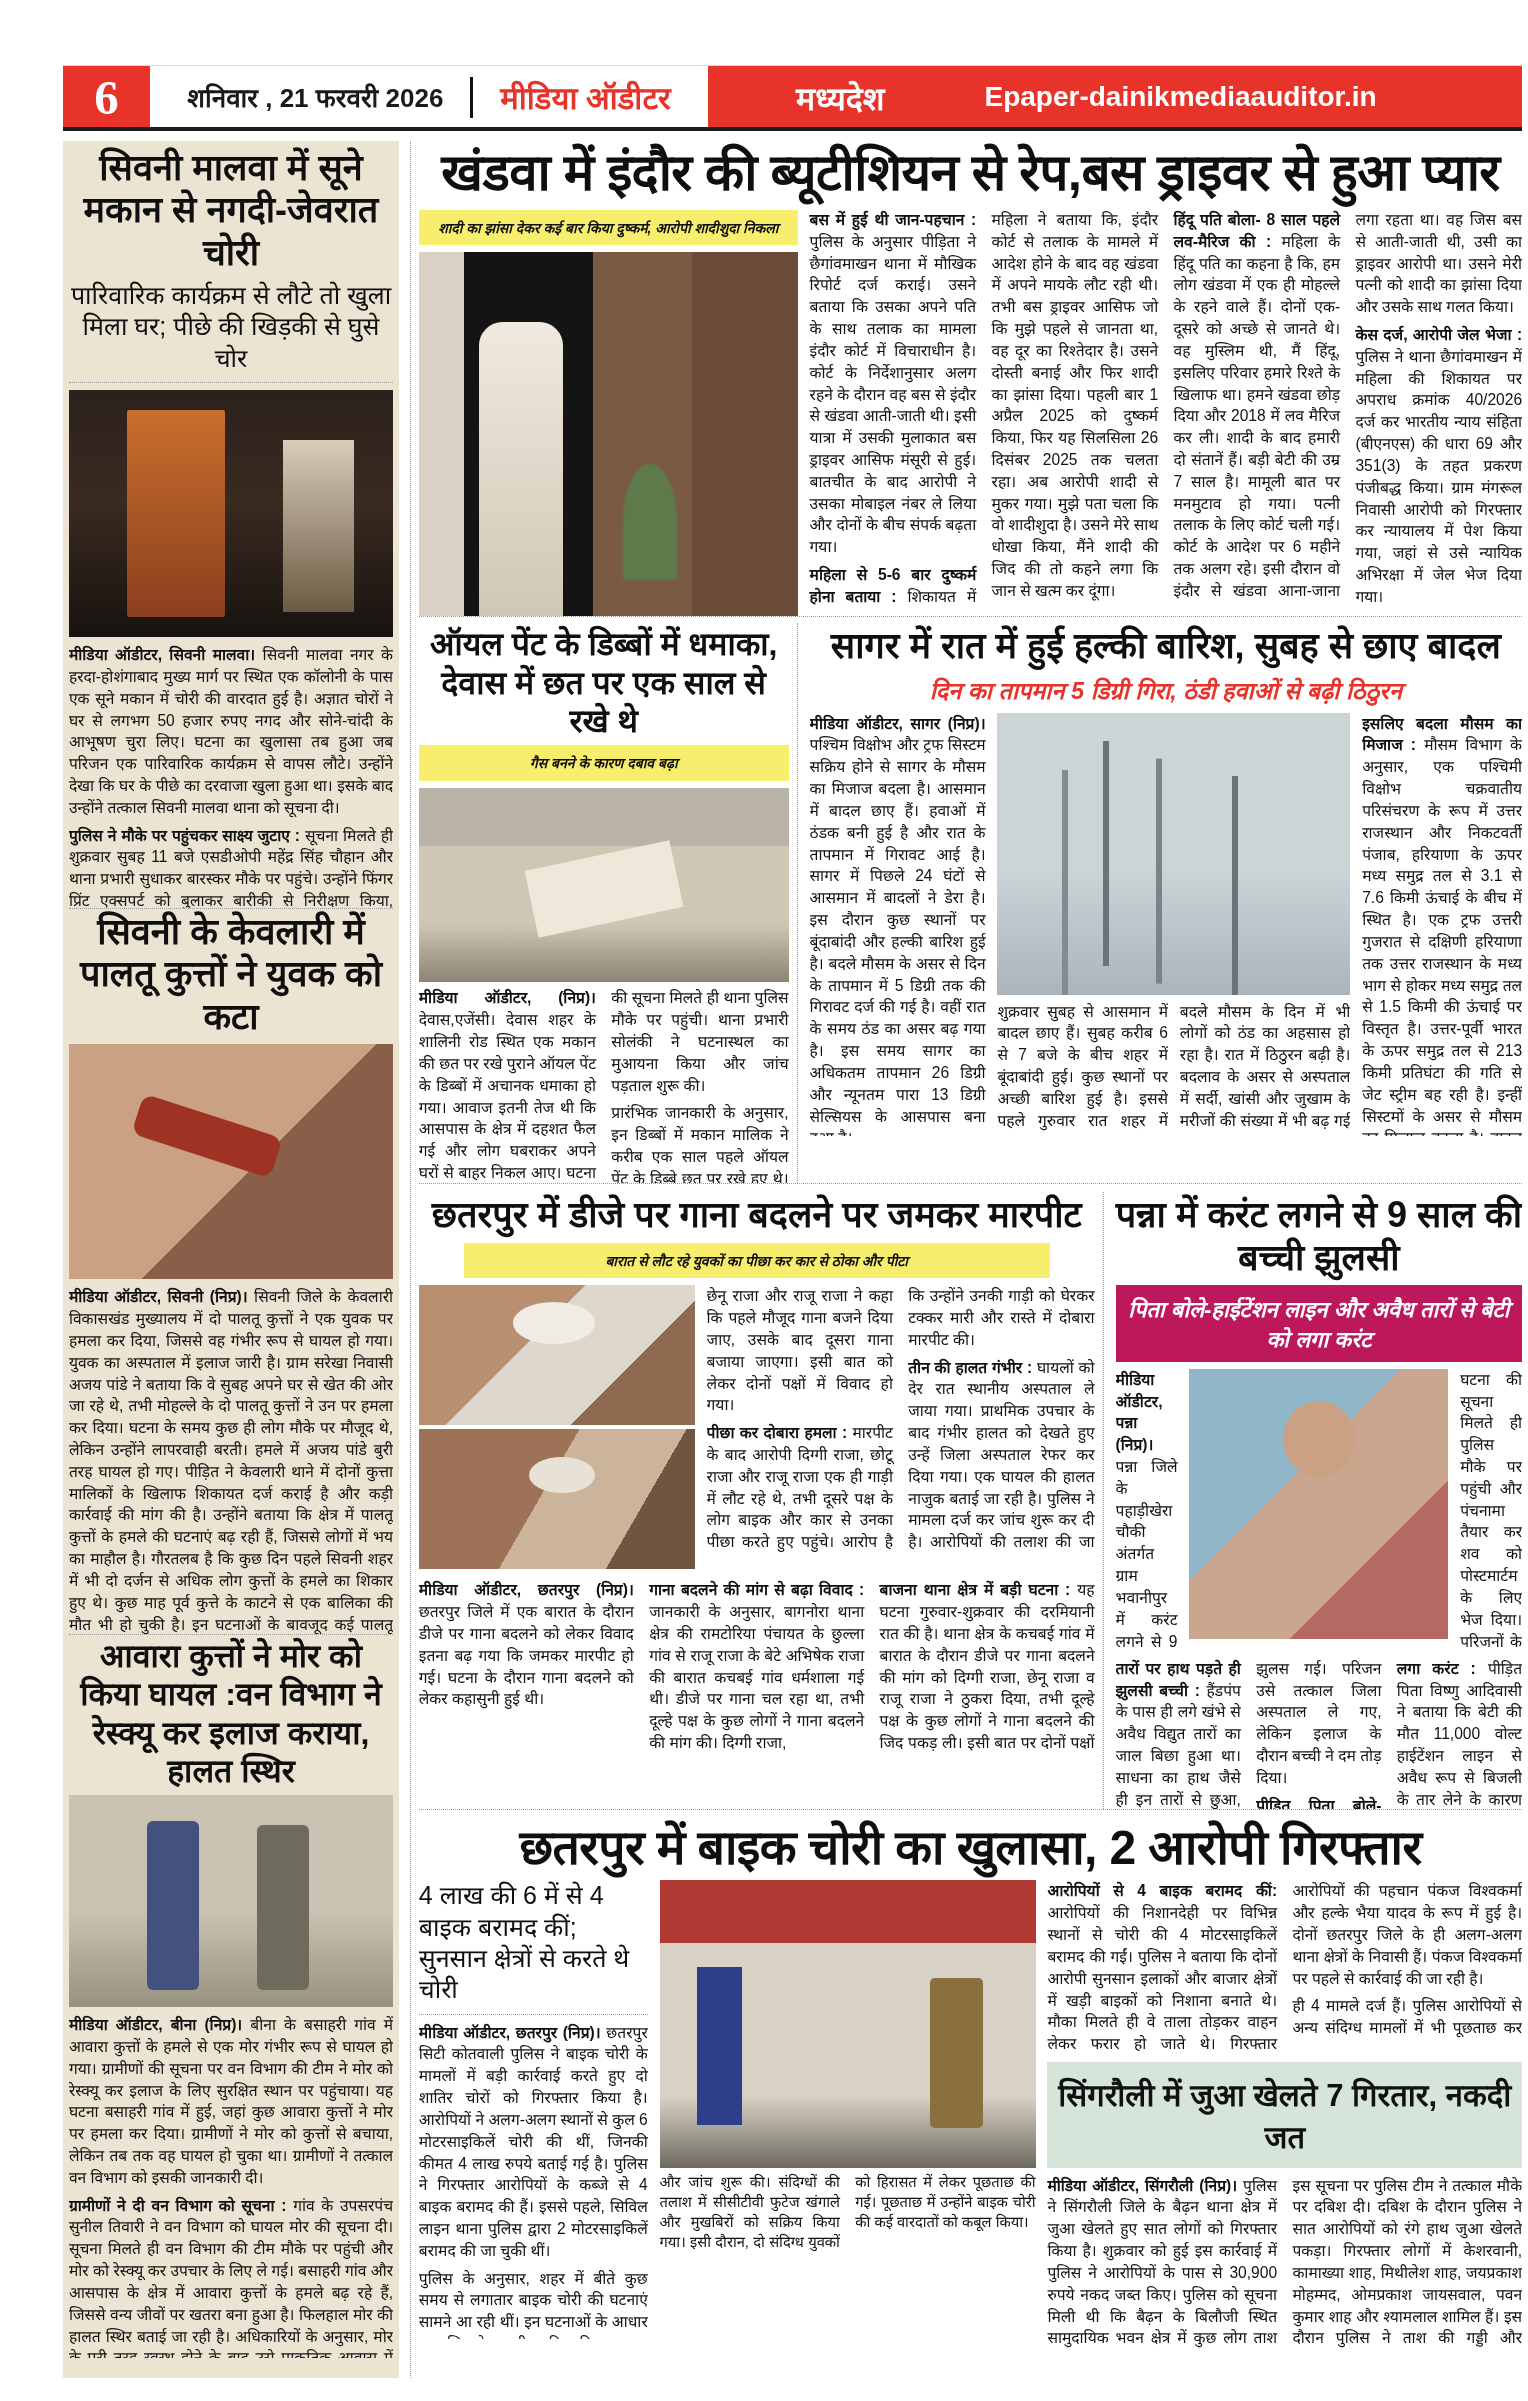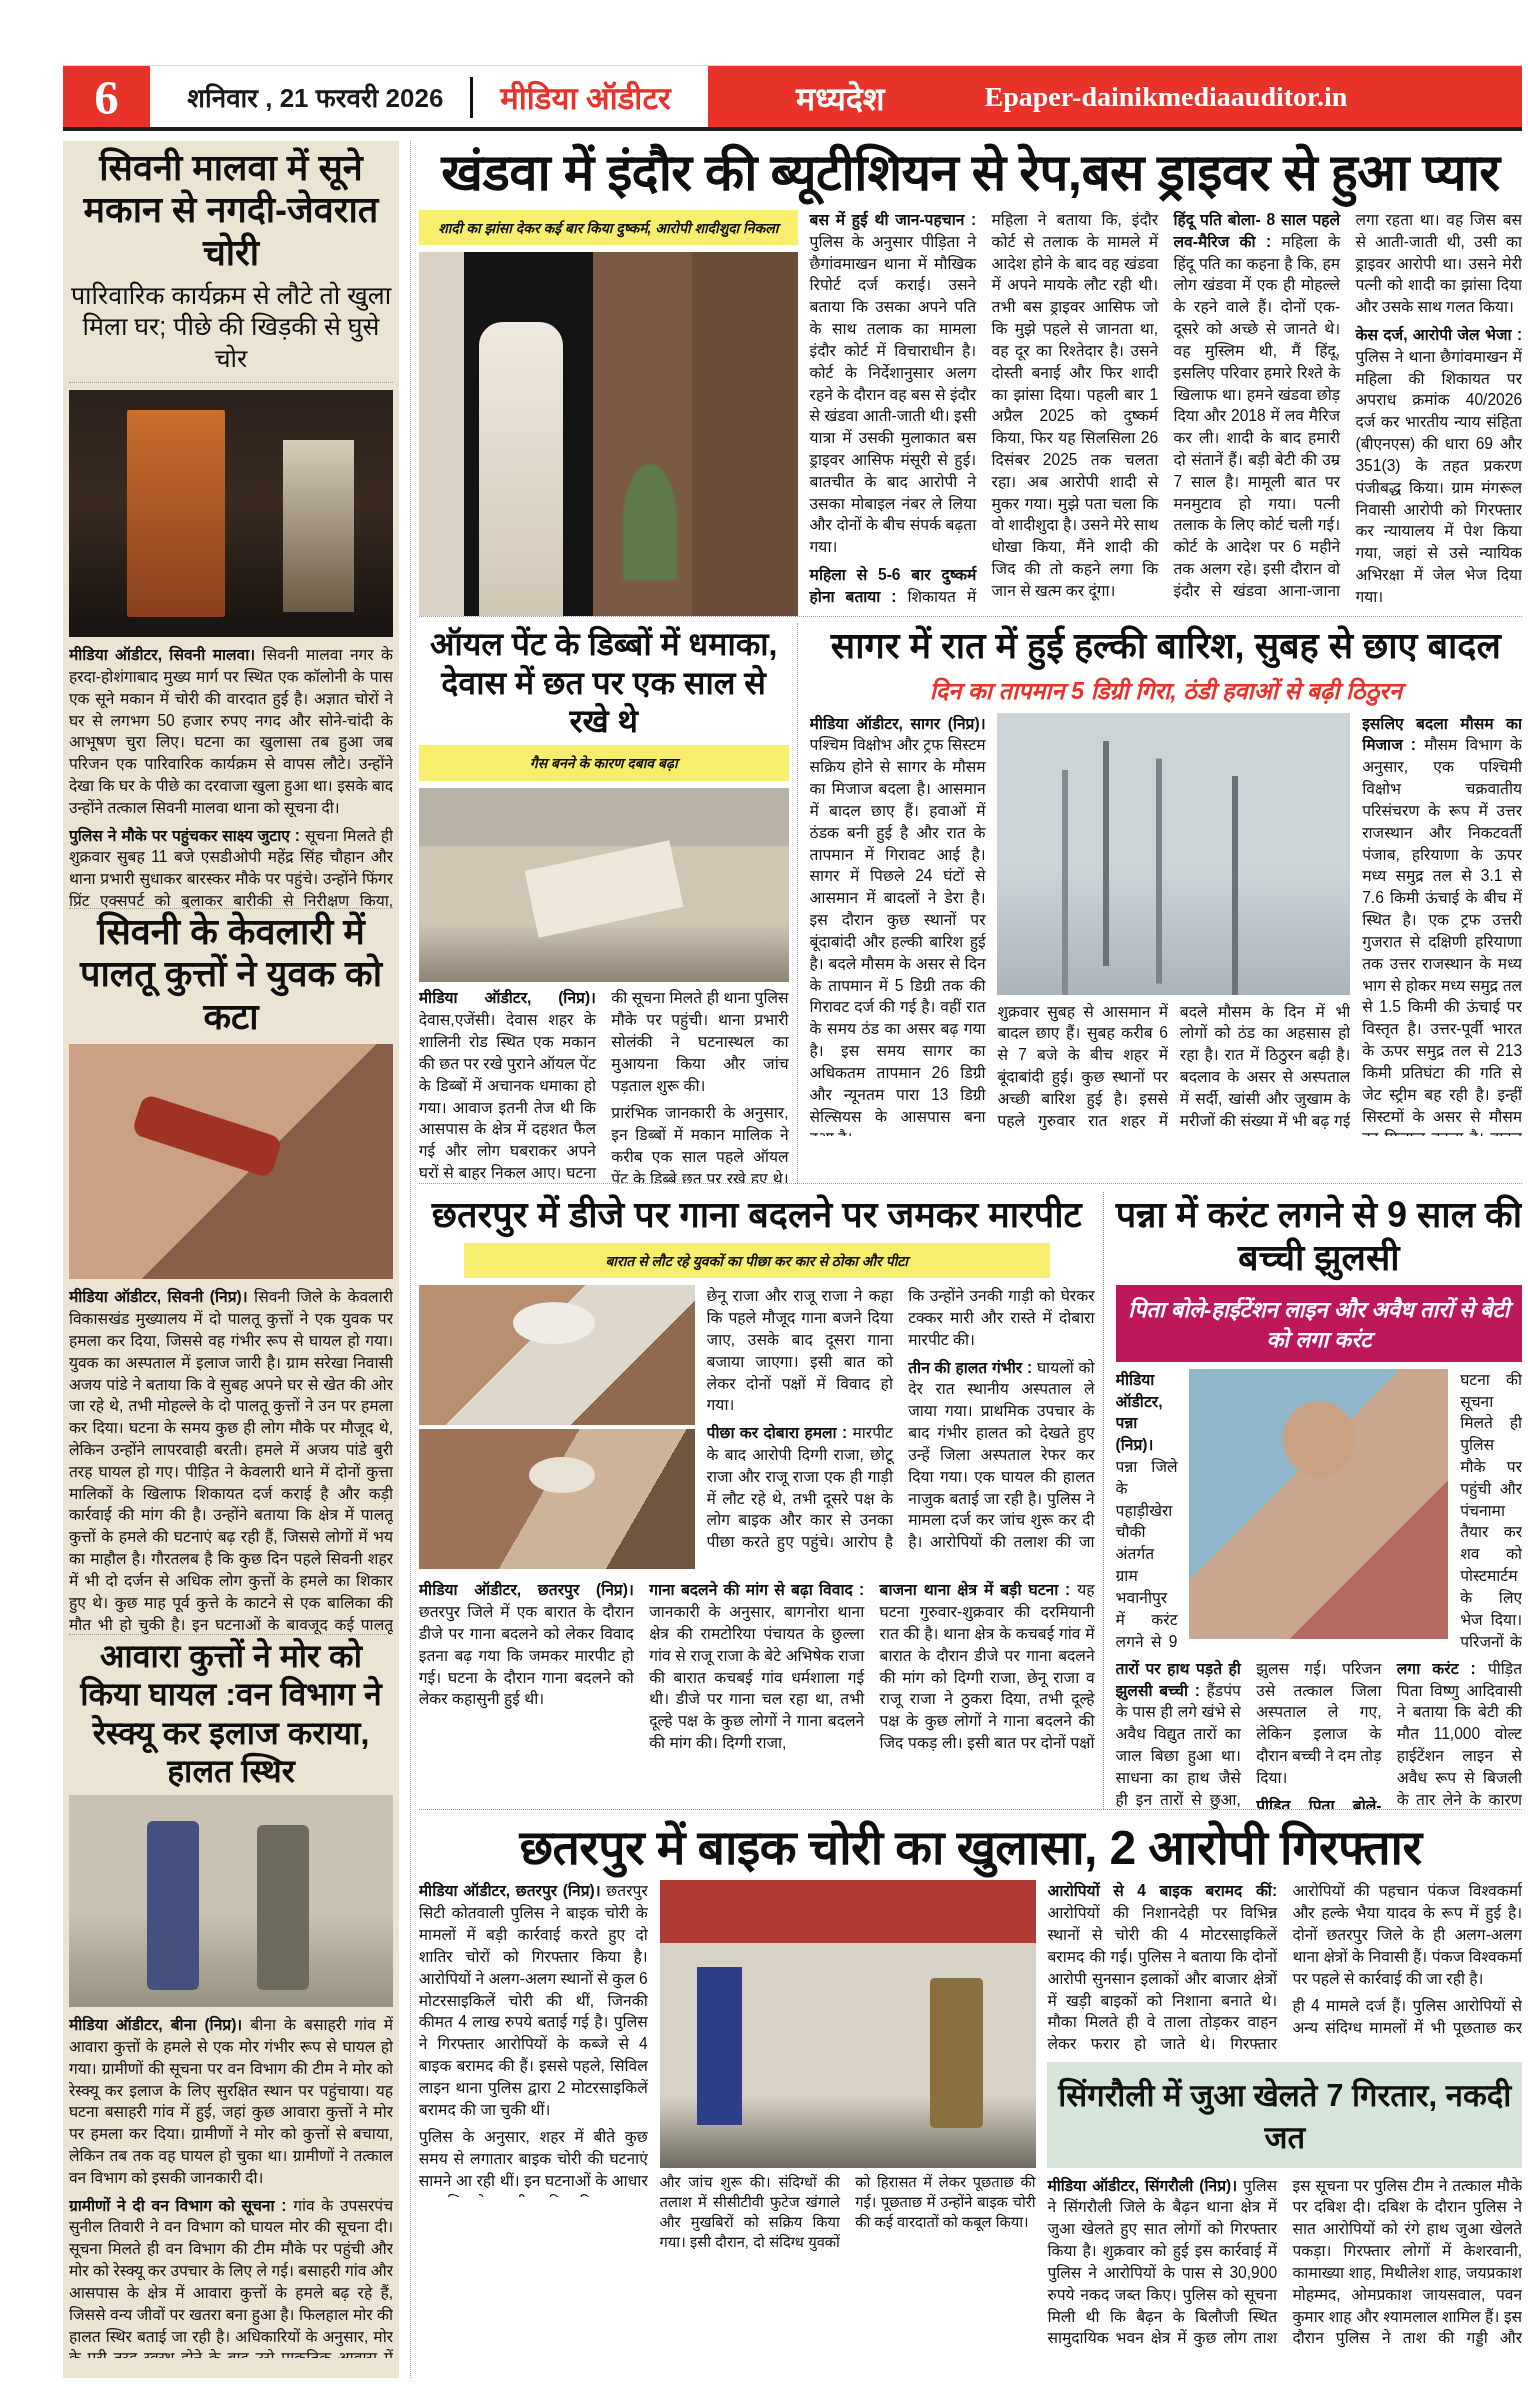--- a/index.html
+++ b/index.html
@@ -8,21 +8,21 @@
   
   .masthead{position:absolute;left:63px;top:65px;right:5.9px;height:62px;display:flex;align-items:stretch;border-top:1.2px solid #d9d9d9;}
   .page-num{width:87px;background:#e8332a;color:#fff;display:flex;align-items:center;justify-content:center;
             font-size:49px;font-weight:700;font-family:"Liberation Serif","DejaVu Serif",serif;}
   .head-mid{flex:0 0 558px;background:#fff;display:flex;align-items:center;justify-content:center;gap:27px;}
   .head-date{font-size:26px;font-weight:700;color:#1a1a1a;}
   .head-sep{width:2.9px;height:41px;background:#111;}
   .head-paper{font-size:31px;font-weight:700;color:#e8332a;}
   .head-band{flex:1;background:#e8332a;color:#fff;display:flex;align-items:center;}
   .head-edition{font-size:32px;font-weight:700;margin-left:88px;}
-  .head-site{font-size:28px;font-weight:700;margin-left:100px;font-family:Liberation Serif, serif;}
+  .head-site{font-size:28px;font-weight:700;margin-left:100px;font-family:Liberation Sans, sans-serif;}
   .black-rule{position:absolute;left:63px;top:127px;right:5.9px;height:4.1px;background:#1c1c1c;}
   
   .content{position:absolute;left:63px;top:141px;right:5.9px;bottom:23.5px;display:flex;gap:10.6px;}
   .left-col{flex:0 0 336px;background:#ece4d2;padding:3.5px 5.9px;box-sizing:border-box;}
   .main-col{flex:1;display:flex;flex-direction:column;border-left:1.8px dotted #9a9a9a;padding-left:8.2px;}
   article{box-sizing:border-box;}
   .dotted-b{border-bottom:1.8px dotted #9a9a9a;}
   
   .hl-xl{font-size:51px;line-height:1.1;font-weight:700;text-align:center;color:#0f0f0f;margin:3.5px 0 5.9px;letter-spacing:-0.6px;}
   .hl-lg{font-size:36px;line-height:1.18;font-weight:700;text-align:center;color:#0f0f0f;margin:2.4px 0 5.9px;}
@@ -220,20 +220,21 @@
             <p><b>तारों पर हाथ पड़ते ही झुलसी बच्ची :</b> <span>हैंडपंप के पास ही लगे खंभे से अवैध विद्युत तारों का जाल बिछा हुआ था। साधना का हाथ जैसे ही इन तारों से छुआ, वह गंभीर रूप से झुलस गई। परिजन उसे तत्काल जिला अस्पताल ले गए, लेकिन इलाज के दौरान बच्ची ने दम तोड़ दिया।</span></p>
             <p><b>पीड़ित पिता बोले- अवैध तारों से बेटी को लगा करंट :</b> <span>पीड़ित पिता विष्णु आदिवासी ने बताया कि बेटी की मौत 11,000 वोल्ट हाईटेंशन लाइन से अवैध रूप से बिजली के तार लेने के कारण हुई। ये अवैध तार उनकी बाड़ी के ऊपर से होकर गुजरते हैं, जिससे पूरी बाड़ी में बिजली का करंट प्रवाहित हो रहा था। बच्ची इसी अवैध विद्युत प्रवाह की चपेट में आ गई।</span></p>
           </div>
         </article>
       </div>
 
       <article class="oflow" style="height:541px;padding-top:8.2px">
         <h1 class="hl-xl" style="font-size:48px">छतरपुर में बाइक चोरी का खुलासा, 2 आरोपी गिरफ्तार</h1>
         <div class="row">
           <div style="flex:0 0 229px">
+            <div class="sub-plain">4 लाख की 6 में से 4 बाइक बरामद कीं; सुनसान क्षेत्रों से करते थे चोरी</div>
             <div class="body oflow" style="height:317px">
               <p><b>मीडिया ऑडीटर, छतरपुर (निप्र)।</b> <span>छतरपुर सिटी कोतवाली पुलिस ने बाइक चोरी के मामलों में बड़ी कार्रवाई करते हुए दो शातिर चोरों को गिरफ्तार किया है। आरोपियों ने अलग-अलग स्थानों से कुल 6 मोटरसाइकिलें चोरी की थीं, जिनकी कीमत 4 लाख रुपये बताई गई है। पुलिस ने गिरफ्तार आरोपियों के कब्जे से 4 बाइक बरामद की हैं। इससे पहले, सिविल लाइन थाना पुलिस द्वारा 2 मोटरसाइकिलें बरामद की जा चुकी थीं।</span></p>
               <p><span>पुलिस के अनुसार, शहर में बीते कुछ समय से लगातार बाइक चोरी की घटनाएं सामने आ रही थीं। इन घटनाओं के आधार पर पुलिस ने एक टीम गठित की।</span></p>
             </div>
           </div>
           <div style="flex:0 0 376px">
             <div class="photo ph-bikes"></div>
             <div class="body cols-2 caption oflow" style="height:147px">
               <p><span>और जांच शुरू की। संदिग्धों की तलाश में सीसीटीवी फुटेज खंगाले और मुखबिरों को सक्रिय किया गया। इसी दौरान, दो संदिग्ध युवकों को हिरासत में लेकर पूछताछ की गई। पूछताछ में उन्होंने बाइक चोरी की कई वारदातों को कबूल किया।</span></p>
             </div>

